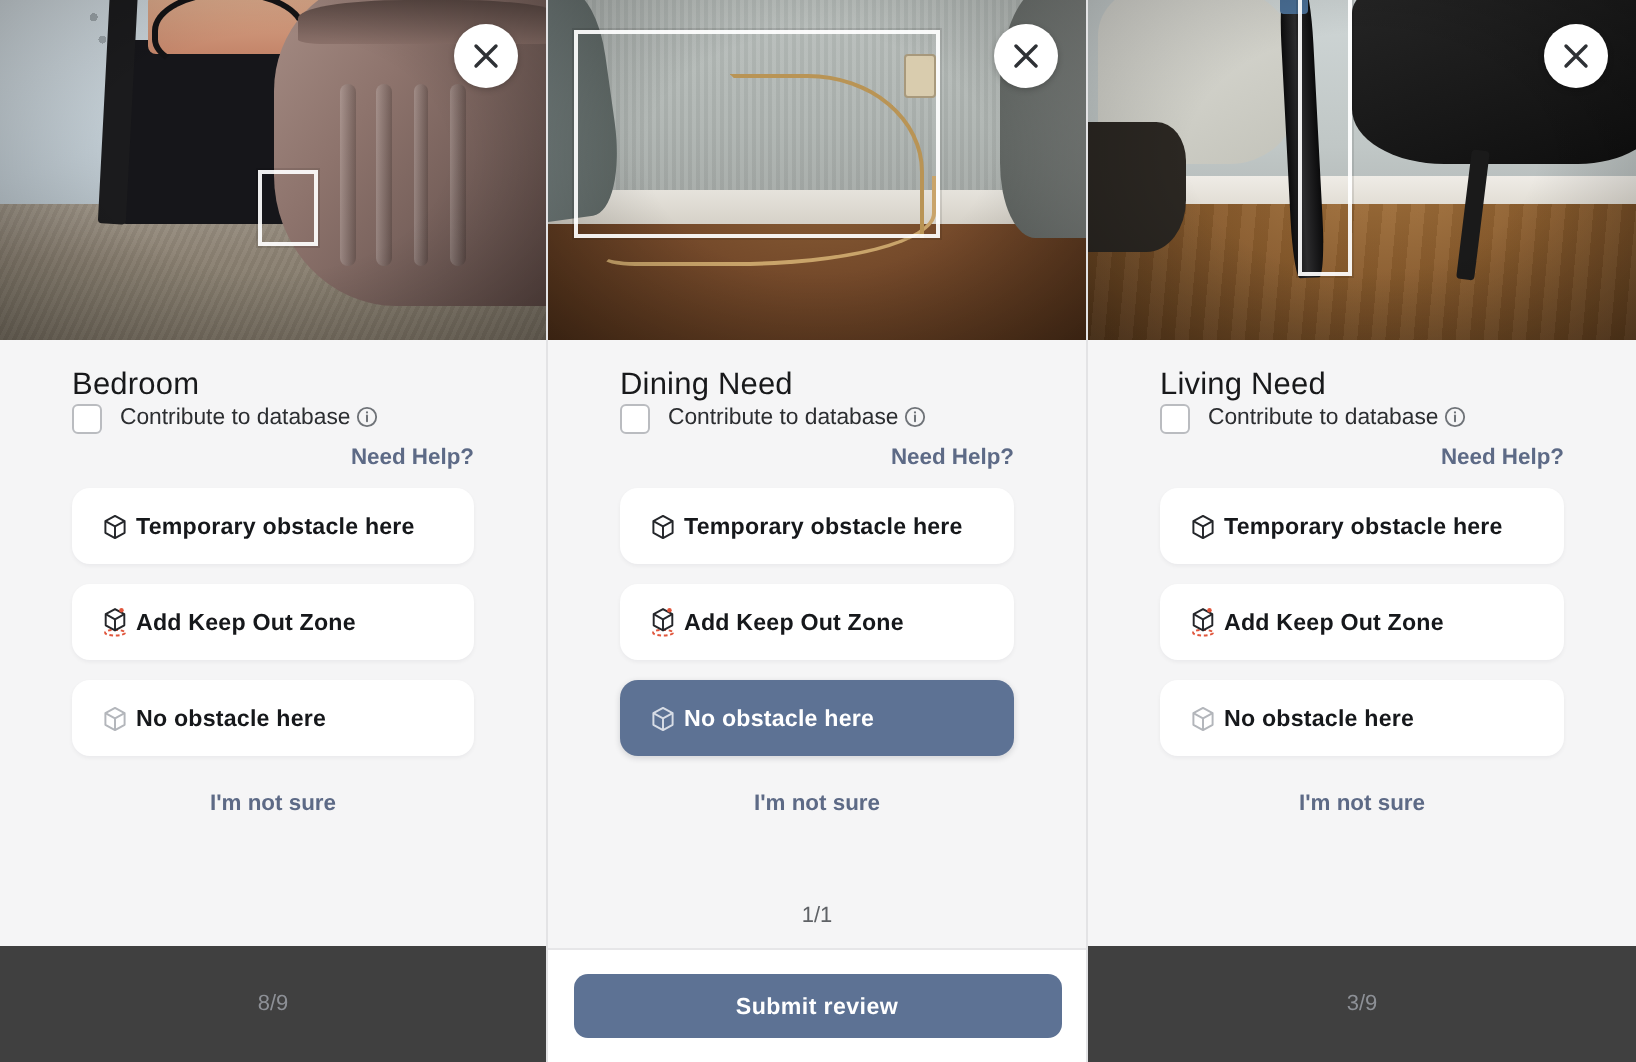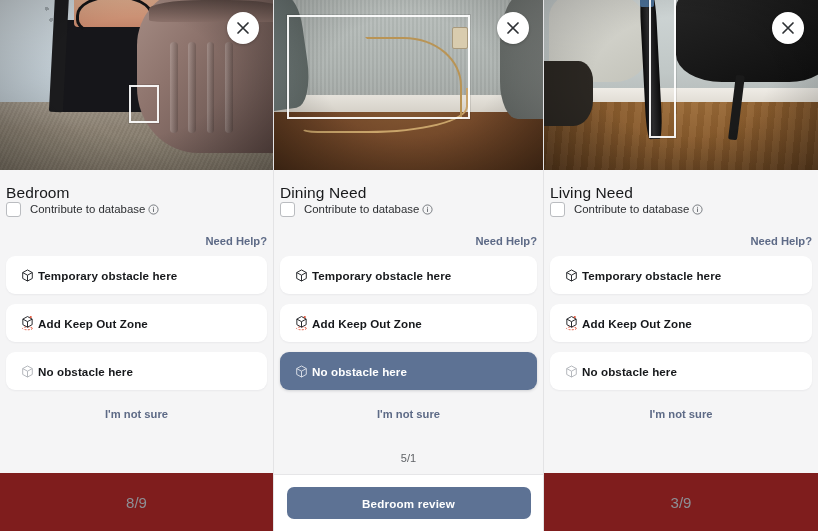--- a/index.html
+++ b/index.html
@@ -200,21 +200,21 @@
     cursor: pointer;
     box-shadow: 0 1px 3px rgba(0,0,0,.22);
   }
   .close-btn svg { display:block; }
 
   
   .pbody {
     flex: 1 1 auto;
     display: flex;
     flex-direction: column;
-    padding: 0 6px;
+    padding: 0 36px;
     background: #f5f5f6;
     min-height: 0;
   }
   .room-title {
     font-size: 15.5px;
     font-weight: 400;
     color: #18191b;
     padding: 14px 0 0 0;
     letter-spacing: .1px;
   }
@@ -231,21 +231,21 @@
     cursor: pointer;
   }
   .contribute-label {
     font-size: 11.4px;
     color: #2c2e31;
   }
   .info-icon { display:inline-block; vertical-align:-2px; margin-left: 3px; cursor:pointer; }
 
   .help-row {
     display: flex; justify-content: flex-end;
-    margin-top: 18px;
+    margin-top: 6px;
   }
   .help-link {
     font-size: 11.2px;
     font-weight: 700;
     color: #5d6a86;
     cursor: pointer;
   }
 
   .options { margin-top: 9px; display: flex; flex-direction: column; gap: 10px; }
   .option {
@@ -269,22 +269,22 @@
   .opt-icon { flex: 0 0 auto; display:flex; align-items:center; }
 
   .notsure-row { display:flex; justify-content:center; margin-top: 18px; }
   .notsure-link {
     font-size: 11.2px; font-weight: 700; color: #5d6a86; cursor: pointer;
   }
 
   .pfooter {
     display: flex; align-items: center; justify-content: center;
     height: 58px;
-    font-size: 15px; color: #8d9096;
-    background: #7f1d1d;
+    font-size: 11px; color: #8d9096;
+    background: #404040;
     flex: 0 0 auto;
   }
 
   
   .panel--b .pbody { padding-bottom: 0; }
   .pager {
     display:flex; align-items:center; justify-content:center;
     font-size: 11px; color: #5f6266;
     height: 34px;
     flex: 0 0 auto;
@@ -467,23 +467,23 @@
           <span class="option-label">No obstacle here</span>
         </div>
       </div>
 
       <div class="notsure-row">
         <span class="notsure-link">I'm not sure</span>
       </div>
       <div class="spacer"></div>
     </div>
 
-    <div class="pager">5/1</div>
+    <div class="pager">1/1</div>
     <div class="submit-wrap">
-      <button class="submit-btn">Bedroom review</button>
+      <button class="submit-btn">Submit review</button>
     </div>
   </section>
 
   <section class="panel panel--c">
     <div class="photo">
       <div class="photo-canvas">
         <div class="liv-wall"></div>
         <div class="liv-base"></div>
         <div class="liv-floor"></div>
         <div class="liv-pillow"></div>

